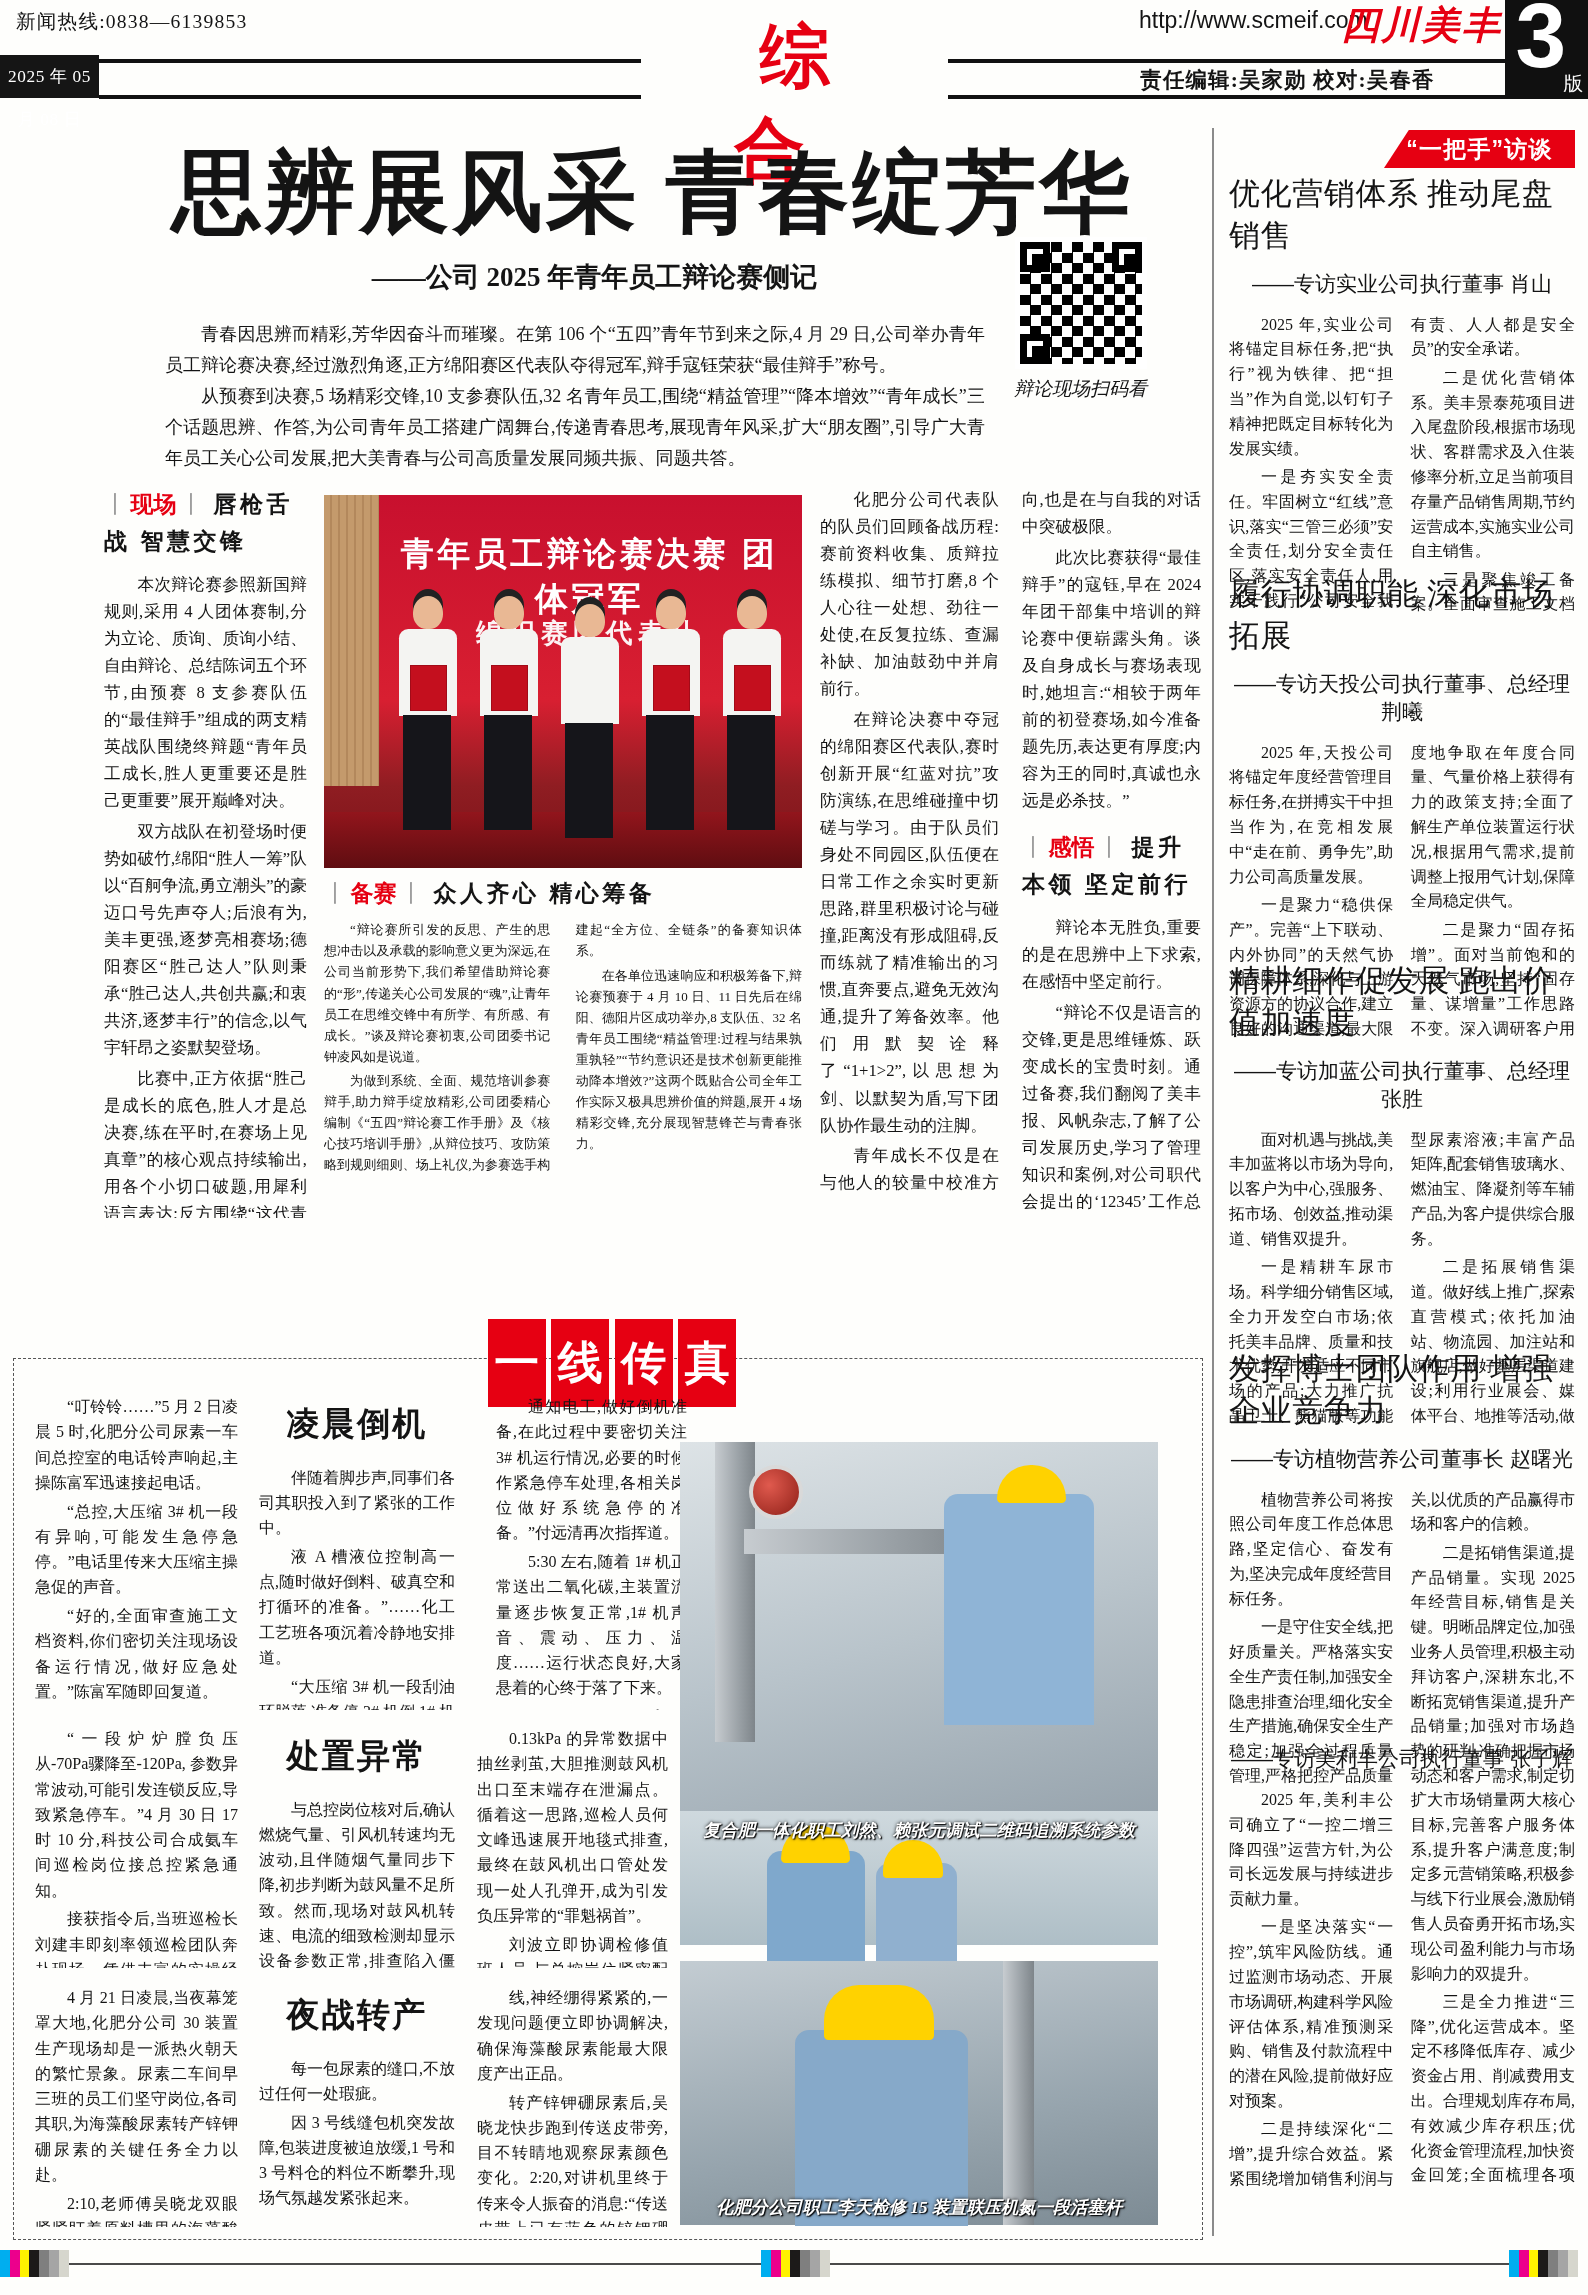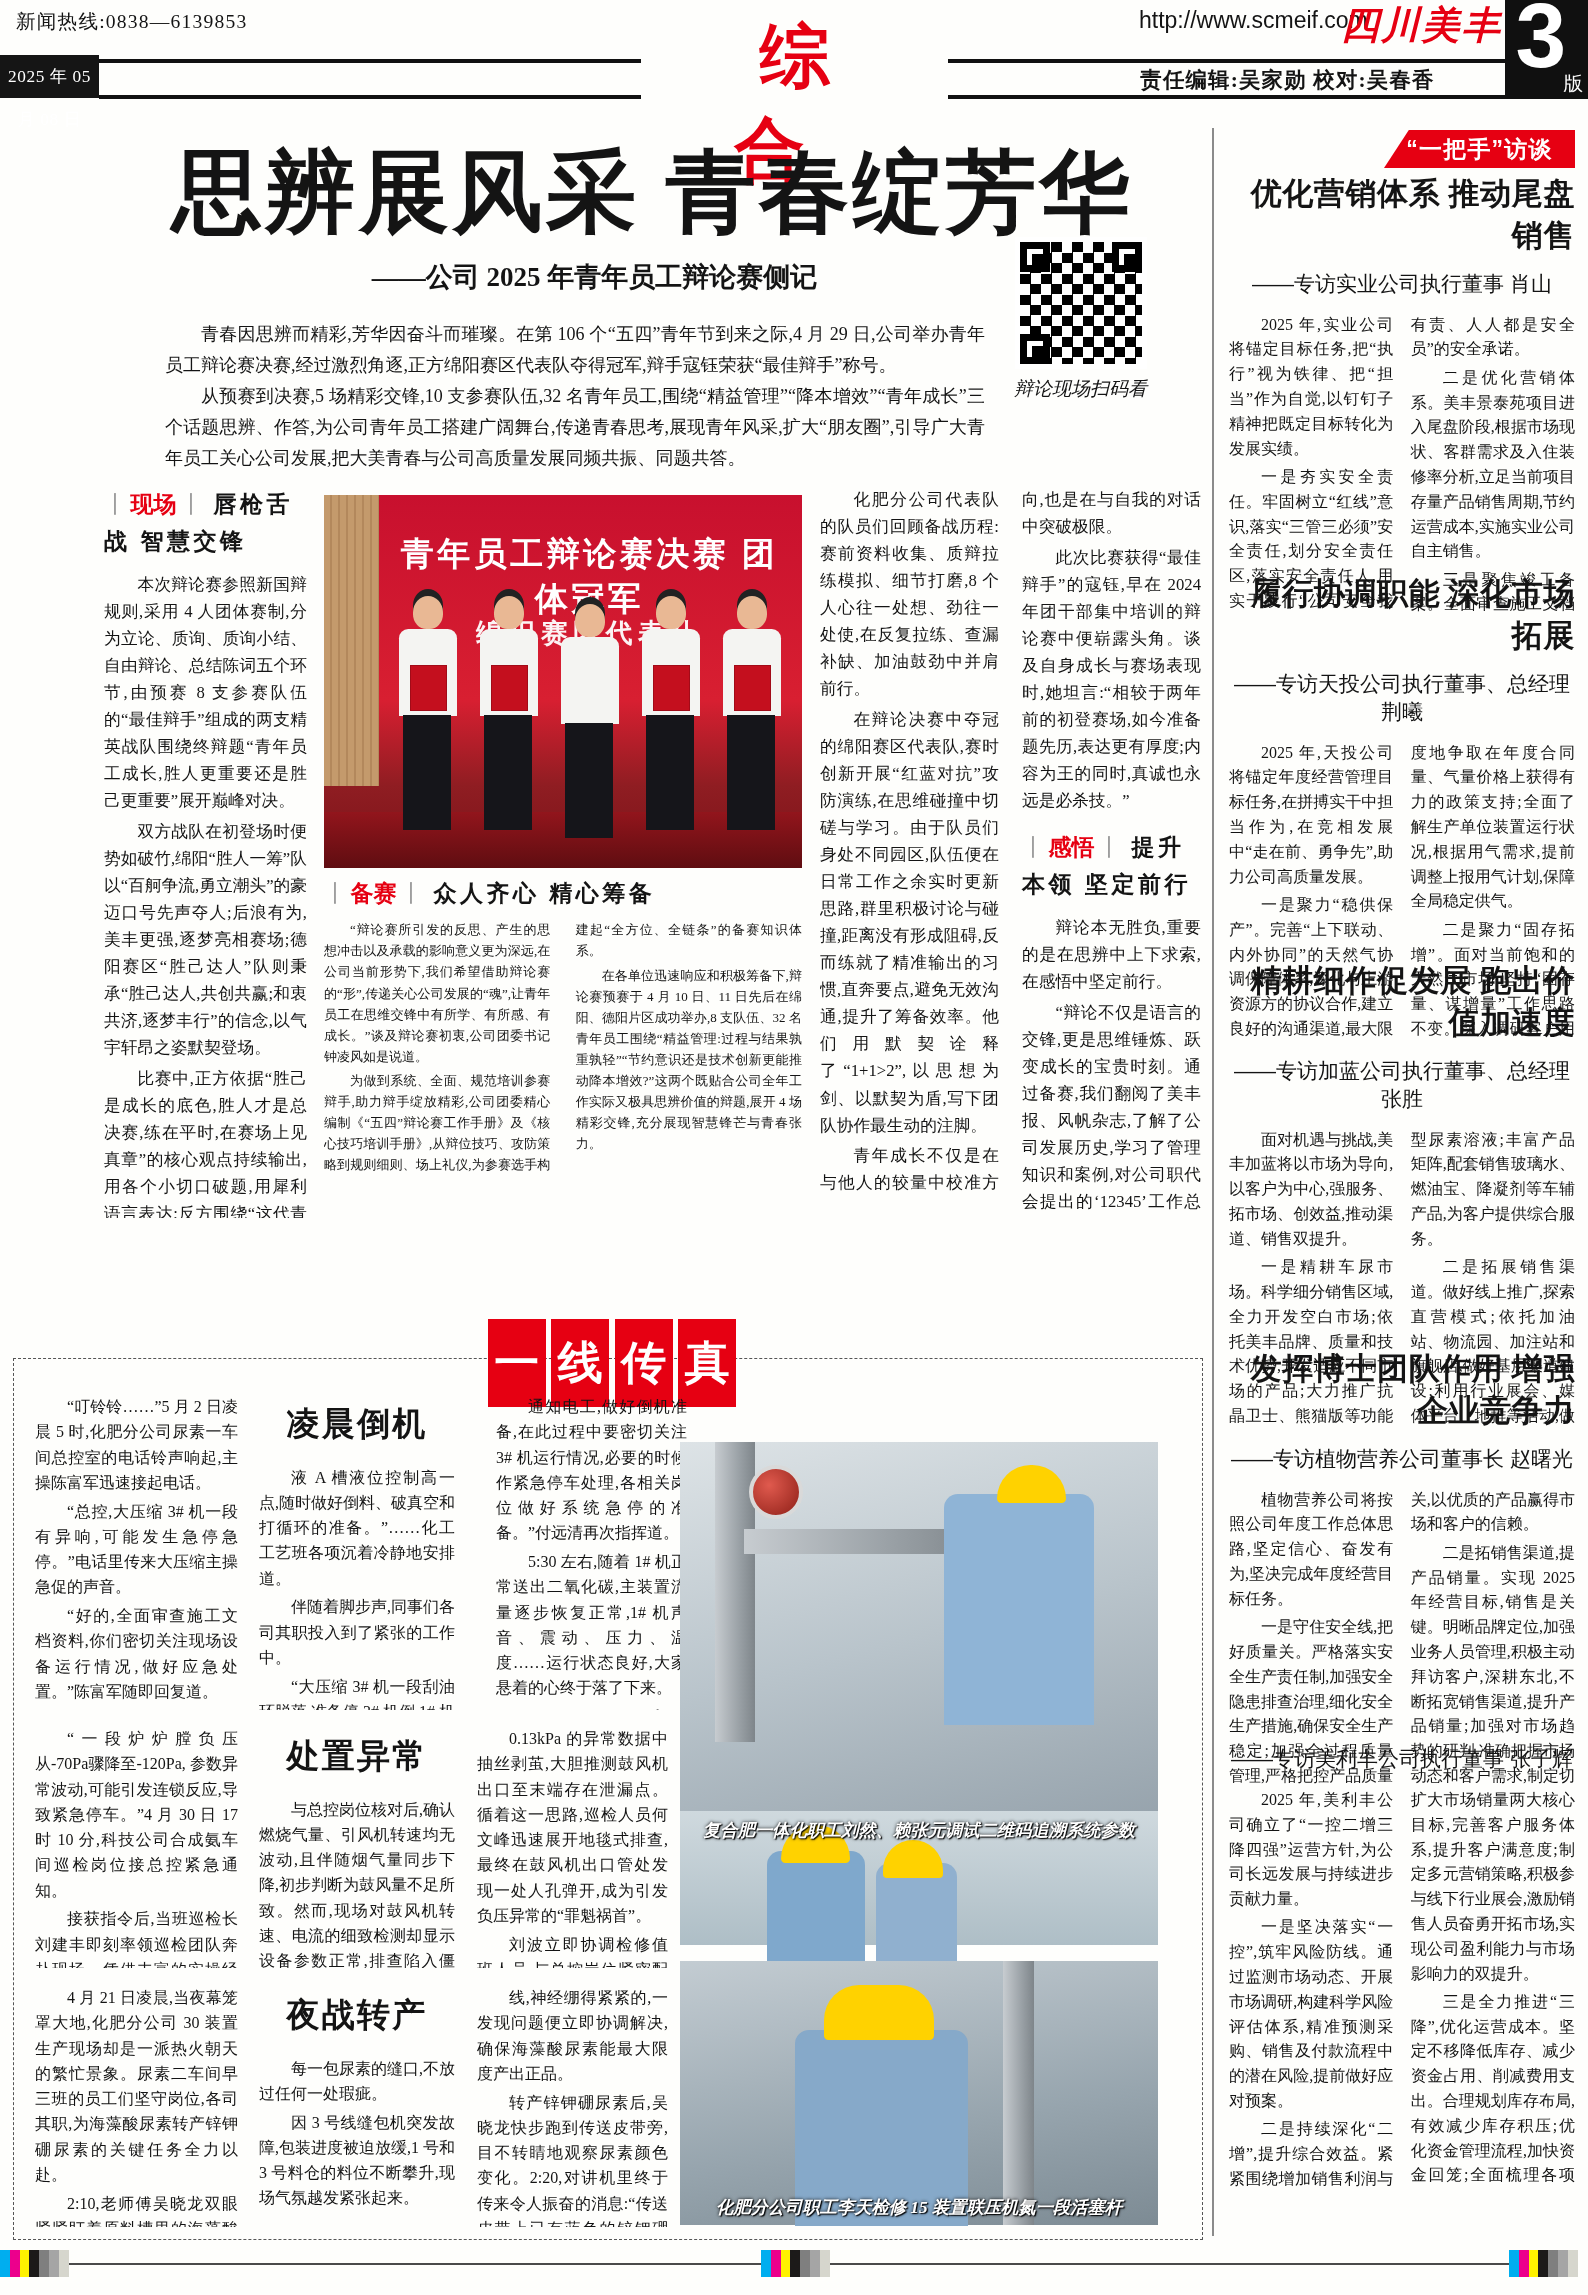--- a/index.html
+++ b/index.html
@@ -87,21 +87,21 @@
   .pipe{position:absolute;background:linear-gradient(90deg,#c7ccd0,#9aa1a6 60%,#7e858a);}
   .gauge{position:absolute;width:46px;height:46px;border-radius:50%;background:radial-gradient(circle at 35% 35%,#e05a4e,#8e1f17);border:4.6px solid #d9d9d9;}
 
   
   .vrule{left:1212px;top:128px;width:2.3px;height:2108px;background:#8b8b8b;}
   .iv-badge{position:absolute;left:1384px;top:130px;width:191px;height:38px;background:var(--red);color:#fff;
     clip-path:polygon(13% 0,100% 0,100% 100%,0 100%);
     font-size:23px;font-weight:bold;text-align:center;line-height:38px;letter-spacing:1.2px;
     font-family:"Liberation Sans","DejaVu Sans",sans-serif;}
   .iv{position:absolute;left:1229px;width:346px;}
-  .iv-head{font-size:31px;font-weight:700;text-align:right;letter-spacing:0.6px;margin:0 0 12.7px 0;}
+  .iv-head{font-size:31px;font-weight:400;text-align:left;letter-spacing:0.6px;margin:0 0 12.7px 0;}
   .iv-head.small-head{font-size:27px;}
   .iv-by{font-size:21px;font-weight:normal;text-align:center;margin:4px 0 15px 0;font-family:"Liberation Sans","DejaVu Sans",sans-serif;}
   .iv-body{column-count:2;column-gap:17.3px;font-size:16px;line-height:1.55;overflow:hidden;}
   .iv1{top:173px;} .iv1 .iv-body{height:323px;}
   .iv2{top:573px;} .iv2 .iv-body{height:312px;}
   .iv3{top:960px;} .iv3 .iv-body{height:312px;}
   .iv4{top:1348px;} .iv4 .iv-body{height:318px;}
   .iv5{top:1741px;} .iv5 .iv-body{height:404px;}
 
   
@@ -229,22 +229,22 @@
   </div>
 
   <div class="abs fl-col clip" style="left:35px;top:1394px;width:203px;height:316px;">
       <p class="para">“叮铃铃……”5 月 2 日凌晨 5 时,化肥分公司尿素一车间总控室的电话铃声响起,主操陈富军迅速接起电话。</p>
       <p class="para">“总控,大压缩 3# 机一段有异响,可能发生急停急停。”电话里传来大压缩主操急促的声音。</p>
       <p class="para">“好的,全面审查施工文档资料,你们密切关注现场设备运行情况,做好应急处置。”陈富军随即回复道。</p>
     </div>
   <div class="abs fl-col clip" style="left:259px;top:1394px;width:196px;height:316px;">
     <div class="fl-title">凌晨倒机</div>
     <div>
+        <p class="para">伴随着脚步声,同事们各司其职投入到了紧张的工作中。</p>
         <p class="para">液 A 槽液位控制高一点,随时做好倒料、破真空和打循环的准备。”……化工工艺班各项沉着冷静地安排道。</p>
-        <p class="para">伴随着脚步声,同事们各司其职投入到了紧张的工作中。</p>
         <p class="para">“大压缩 3# 机一段刮油环脱落,准备停 3# 机倒 1# 机运行。”现场确认后,陈富军简明扼要地道。</p>
       </div>
   </div>
   <div class="abs fl-col clip" style="left:477px;top:1394px;width:191px;height:316px;margin-left:19px;">
     <div>
         <p class="para">通知电工,做好倒机准备,在此过程中要密切关注 3# 机运行情况,必要的时候作紧急停车处理,各相关岗位做好系统急停的准备。”付远清再次指挥道。</p>
         <p class="para">5:30 左右,随着 1# 机正常送出二氧化碳,主装置流量逐步恢复正常,1# 机声音、震动、压力、温度……运行状态良好,大家悬着的心终于落了下来。</p>
       </div>
     <div class="author-line">(李强)</div>
   </div>

